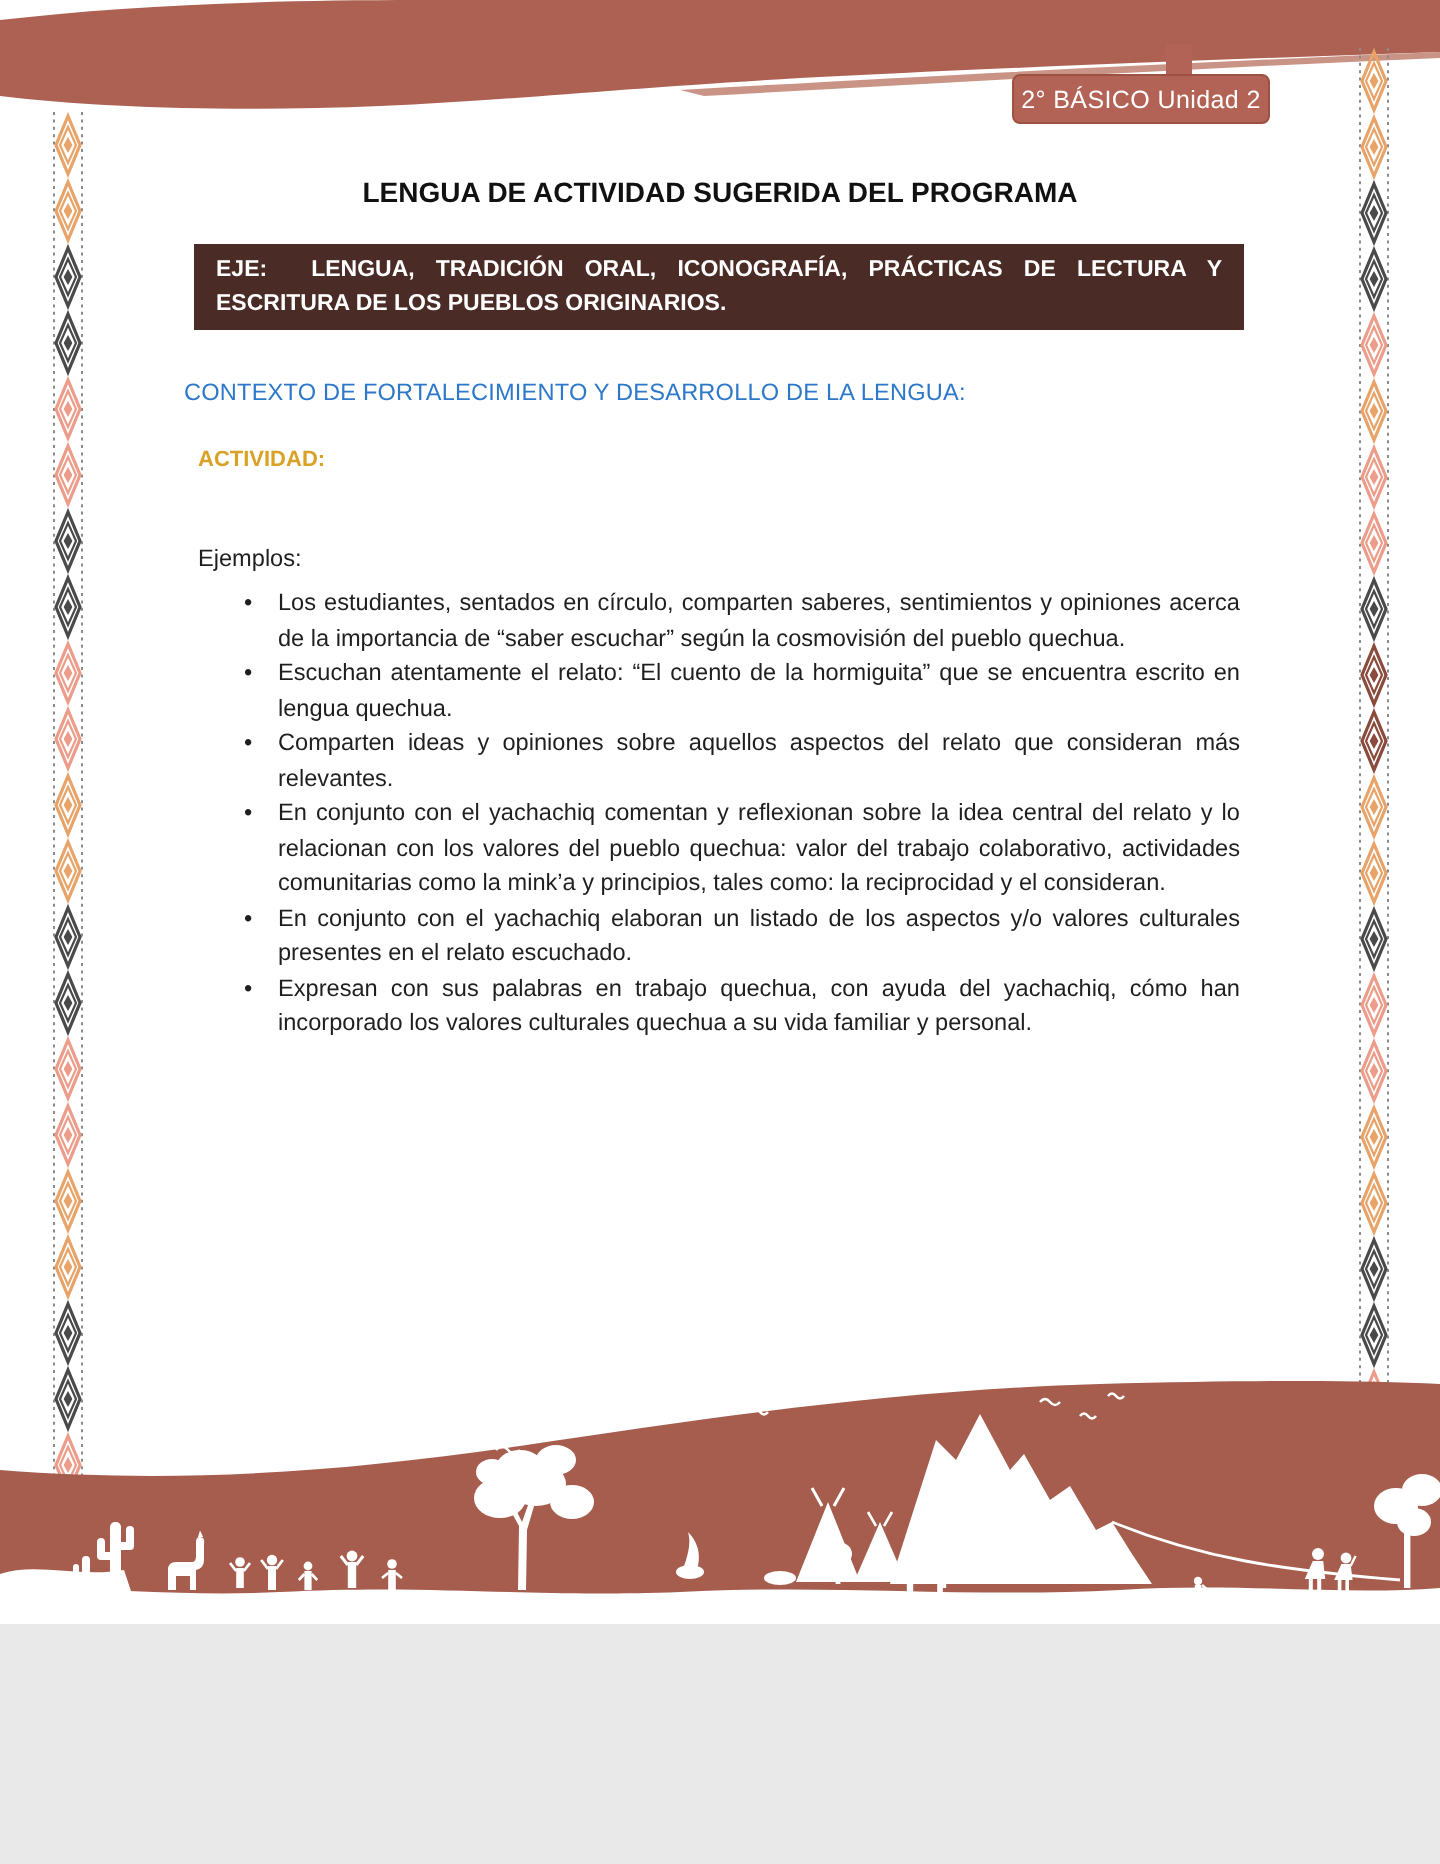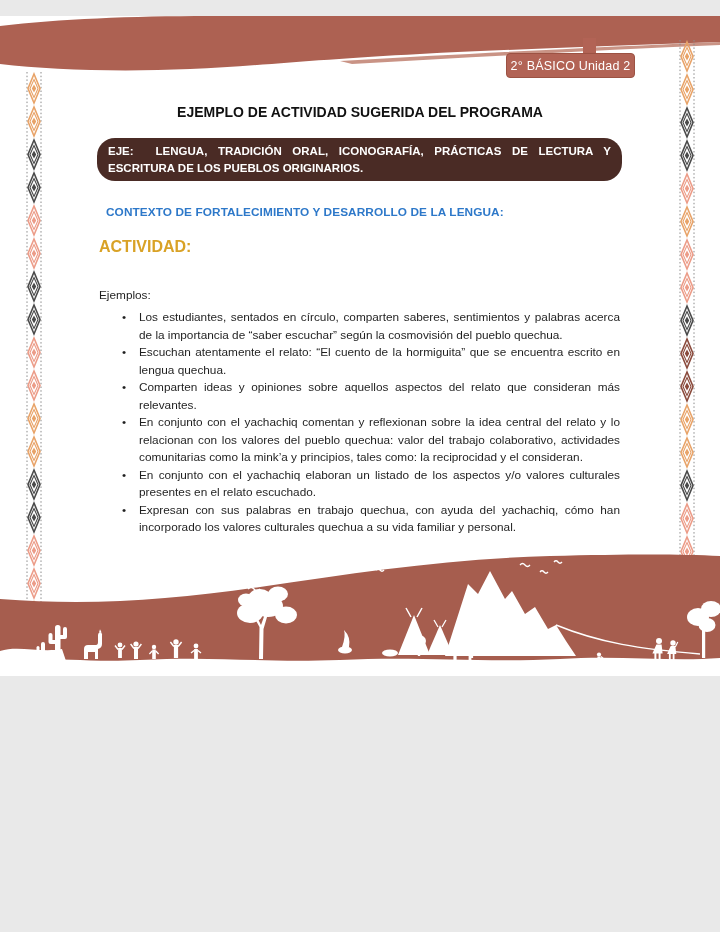--- a/index.html
+++ b/index.html
@@ -1,17 +1,17 @@
 <!DOCTYPE html>
 <html lang="es"><head>
 <meta charset="utf-8">
 <style>
   html,body{margin:0;padding:0;background:#e9e9e9;}
   .page{
-    position:relative;width:720px;height:660px;margin:16px auto;
+    position:relative;width:720px;height:812px;margin:0 auto;
     background:#ffffff;overflow:hidden;
     font-family:"Liberation Sans","DejaVu Sans",sans-serif;
     color:#1f1f1f;
   }
   
   .header-wave{position:absolute;left:0;top:0;width:720px;height:70px;}
   .unit-badge{
     position:absolute;left:506px;top:37px;width:129px;height:25px;
     background:#b26355;border:1px solid #9c5243;border-radius:4px;
     color:#fff;font-size:12.5px;display:flex;align-items:center;justify-content:center;
@@ -24,30 +24,30 @@
   .strip-right{left:679px;top:24px;height:792px;}
   .pc-o{color:#e8a368;} .pc-k{color:#4a4a4a;} .pc-s{color:#ec9c88;} .pc-m{color:#8a4a3c;}
   
   .doc-title{
     position:absolute;left:97px;top:88px;width:526px;text-align:center;
     font-size:14px;font-weight:bold;color:#111;
   }
   .eje-bar{
     position:absolute;left:97px;top:122px;width:525px;height:43px;box-sizing:border-box;
     background:#4a2b25;color:#fff;padding:5px 11px;
-    font-size:11.5px;font-weight:bold;line-height:16.5px;text-align:justify;border-radius:18px;
+    font-size:11.5px;font-weight:bold;line-height:16.5px;text-align:justify;
   }
   .eje-label{margin-right:22px;}
   .contexto-heading{
-    position:absolute;left:106px;top:189px;width:524px;
-    font-size:11.8px;font-weight:bold;color:#2d78c9;letter-spacing:.1px;
+    position:absolute;left:92px;top:189px;width:524px;
+    font-size:11.8px;font-weight:normal;color:#2d78c9;letter-spacing:.1px;
   }
   .actividad-row{
     position:absolute;left:99px;top:222px;width:524px;display:flex;
-    font-size:16px;line-height:17.5px;
+    font-size:11px;line-height:17.5px;
   }
   .actividad-label{color:#d9a226;font-weight:bold;flex:0 0 66px;}
   .actividad-text{font-weight:bold;text-align:justify;flex:1;}
   .ejemplos-heading{
     position:absolute;left:99px;top:272px;font-size:11.8px;font-weight:normal;
   }
   .ejemplos-list{
     position:absolute;left:122px;top:293px;width:498px;
     font-size:11.8px;line-height:17.5px;
   }
@@ -133,38 +133,38 @@
     <use href="#motif" y="528" class="pc-o"></use>
       <use href="#motif" y="561" class="pc-o"></use>
     <use href="#motif" y="594" class="pc-k"></use>
       <use href="#motif" y="627" class="pc-k"></use>
     <use href="#motif" y="660" class="pc-s"></use>
       <use href="#motif" y="693" class="pc-s"></use>
     <use href="#motif" y="726" class="pc-m"></use>
       <use href="#motif" y="759" class="pc-o"></use>
   </svg>
 
-  <div class="doc-title">EJEMPLO DE ACTIVIDAD SUGERIDA DEL PROGRAMA</div>
+  <div class="doc-title">LENGUA DE ACTIVIDAD SUGERIDA DEL PROGRAMA</div>
 
   <div class="eje-bar">
     <span class="eje-label">EJE:</span><span>LENGUA, TRADICIÓN ORAL, ICONOGRAFÍA, PRÁCTICAS DE LECTURA Y ESCRITURA DE LOS PUEBLOS ORIGINARIOS.</span>
   </div>
 
   <div class="contexto-heading">CONTEXTO DE FORTALECIMIENTO Y DESARROLLO DE LA LENGUA:</div>
 
   <div class="actividad-row">
     <span class="actividad-label">ACTIVIDAD:</span>
   </div>
 
   <div class="ejemplos-heading">Ejemplos:</div>
 
   <div class="ejemplos-list">
       <div class="bullet-item">
       <span class="bullet-marker">•</span>
-      <span class="bullet-text"><span>Los estudiantes, sentados en círculo, comparten saberes, sentimientos y palabras acerca de la importancia de “saber escuchar” según la cosmovisión del pueblo quechua.</span></span>
+      <span class="bullet-text"><span>Los estudiantes, sentados en círculo, comparten saberes, sentimientos y opiniones acerca de la importancia de “saber escuchar” según la cosmovisión del pueblo quechua.</span></span>
     </div>
       <div class="bullet-item">
       <span class="bullet-marker">•</span>
       <span class="bullet-text"><span>Escuchan atentamente el relato: “El cuento de la hormiguita” que se encuentra escrito en lengua quechua.</span></span>
     </div>
       <div class="bullet-item">
       <span class="bullet-marker">•</span>
       <span class="bullet-text"><span>Comparten ideas y opiniones sobre aquellos aspectos del relato que consideran más relevantes.</span></span>
     </div>
       <div class="bullet-item">

